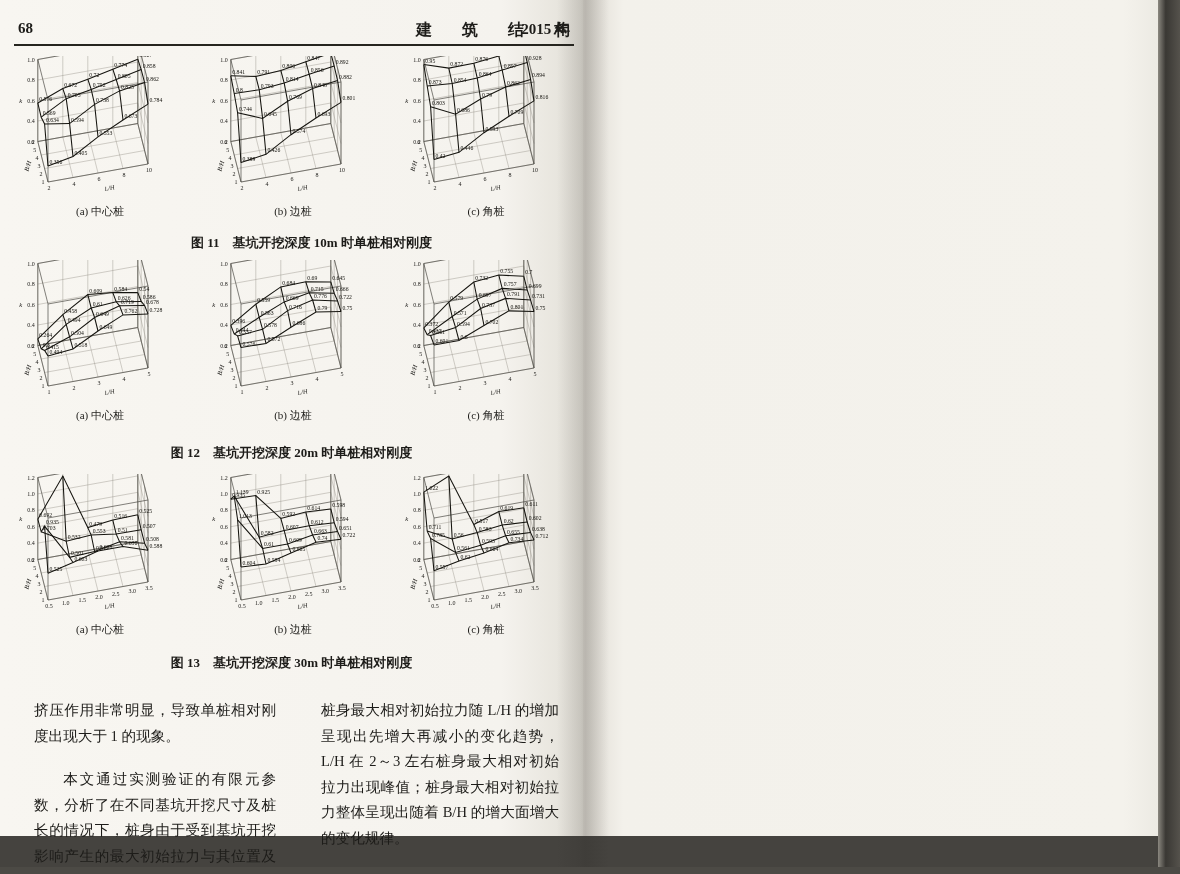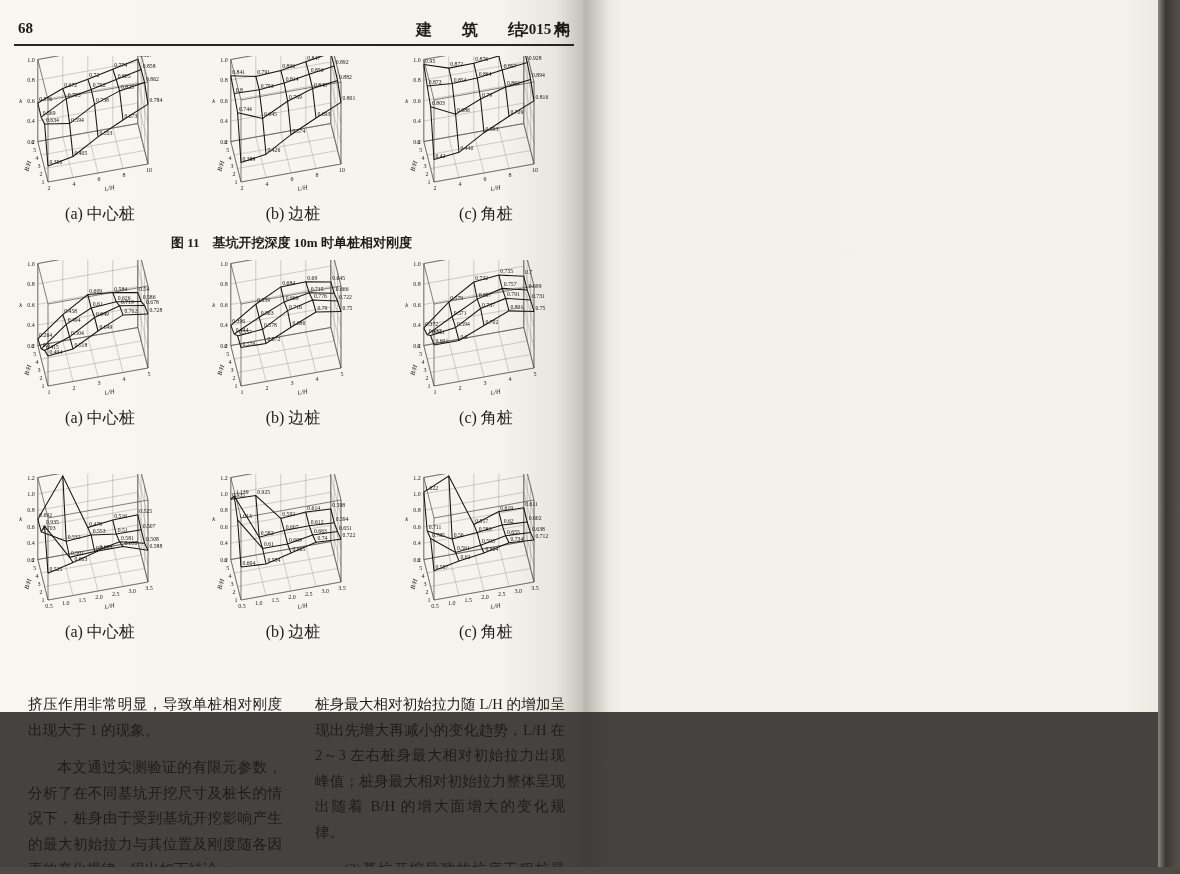--- a/index.html
+++ b/index.html
@@ -2,46 +2,46 @@
 <html><head>
 <meta charset="utf-8">
 <style>
   html,body{margin:0;padding:0;}
   body{
     width:1180px;height:874px;position:relative;overflow:hidden;
     background:#45433f;
     font-family:"Liberation Serif","DejaVu Serif",serif;
     color:#1d1c19;
   }
-  .page{position:absolute;top:0;height:712px;text-decoration:underline;}
+  .page{position:absolute;top:0;height:836px;text-decoration:underline;}
   .page-left{left:0;width:583px;background:linear-gradient(90deg,#f8f6f1 0%,#f5f3ee 86%,#e2dfd7 100%);}
   .page-right{left:583px;width:575px;background:linear-gradient(90deg,#ddd9d1 0%,#f3f1eb 7%,#f4f2ec 94%,#eceae3 100%);}
   .spine{position:absolute;left:557px;top:0;width:52px;height:874px;pointer-events:none;
     background:linear-gradient(90deg,rgba(40,38,34,0) 0%,rgba(40,38,34,.14) 45%,rgba(40,38,34,.20) 55%,rgba(40,38,34,0) 100%);}
   .edge-right{position:absolute;right:0;top:0;width:22px;height:874px;
     background:linear-gradient(90deg,#8b8880 0%,#3a3834 35%,#55524c 100%);}
   .edge-bottom{position:absolute;left:0;bottom:0;width:1180px;height:7px;background:#4c4a45;}
 
   
   .hdr{position:absolute;top:20px;font-size:15px;}
   .hdr-rule{position:absolute;height:2px;background:#26251f;}
   .pl-num{left:18px;font-weight:bold;}
   .pl-journal{left:0;width:583px;text-align:right;font-weight:bold;letter-spacing:13px;font-size:16px;}
   .pl-year{left:460px;width:110px;text-align:right;font-weight:bold;}
 
   
   .fig-row{position:absolute;left:6px;width:574px;display:flex;justify-content:space-between;}
   .chart{width:188px;}
   .chart svg{display:block;width:188px;height:150px;}
-  .subcap{text-align:center;font-size:16px;margin-top:-2px;}
+  .subcap{text-align:center;font-size:11px;margin-top:-2px;}
   .fig-caption{position:absolute;left:0;width:583px;text-align:center;font-weight:bold;font-size:13px;}
 
   
   .txtcol{position:absolute;font-size:14.6px;line-height:25.5px;text-align:justify;}
-  .txtcol p{margin:12px;}
+  .txtcol p{margin:18px;}
   .indent{text-indent:2em;}
   .sec-head{font-weight:bold;margin:1px 0;}
   .lp-col-l{left:16px;top:680px;width:278px;}
   .lp-col-r{left:303px;top:680px;width:274px;}
 </style>
 </head>
 <body>
 
 <div class="page page-left">
   <div class="hdr pl-num">68</div>
@@ -323,21 +323,21 @@
           <text x="140.1" y="21.4" font-size="5.7" fill="#15140f">0.894</text>
           <text x="43.5" y="101.5" font-size="5.7" fill="#15140f">0.42</text>
           <text x="68.5" y="94.3" font-size="5.7" fill="#15140f">0.446</text>
           <text x="93.5" y="74.7" font-size="5.7" fill="#15140f">0.593</text>
           <text x="118.5" y="58.3" font-size="5.7" fill="#15140f">0.709</text>
           <text x="143.5" y="42.9" font-size="5.7" fill="#15140f">0.816</text>
         </svg>
       <div class="subcap">(c) 角桩</div>
     </div>
   </div>
-  <div class="fig-caption" style="top:234px;">图 11　基坑开挖深度 10m 时单桩相对刚度</div>
+  <div class="fig-caption" style="top:234px;padding-left:20px;">图 11　基坑开挖深度 10m 时单桩相对刚度</div>
 
   <div class="fig-row" style="top:260px;">
     <div class="chart">
         <svg viewBox="0 0 188 150">
           <line x1="42.0" y1="126.0" x2="31.8" y2="85.5" stroke="#9a968e" stroke-width="0.45"></line>
           <line x1="67.0" y1="121.5" x2="56.8" y2="81.0" stroke="#9a968e" stroke-width="0.45"></line>
           <line x1="92.0" y1="117.0" x2="81.8" y2="76.5" stroke="#9a968e" stroke-width="0.45"></line>
           <line x1="117.0" y1="112.5" x2="106.8" y2="72.0" stroke="#9a968e" stroke-width="0.45"></line>
           <line x1="142.0" y1="108.0" x2="131.8" y2="67.5" stroke="#9a968e" stroke-width="0.45"></line>
           <line x1="42.0" y1="126.0" x2="142.0" y2="108.0" stroke="#9a968e" stroke-width="0.45"></line>
@@ -606,20 +606,21 @@
           <text x="140.1" y="38.1" font-size="5.7" fill="#15140f">0.731</text>
           <text x="43.5" y="82.9" font-size="5.7" fill="#15140f">0.601</text>
           <text x="68.5" y="78.5" font-size="5.7" fill="#15140f">0.6</text>
           <text x="93.5" y="63.5" font-size="5.7" fill="#15140f">0.702</text>
           <text x="118.5" y="48.9" font-size="5.7" fill="#15140f">0.801</text>
           <text x="143.5" y="49.6" font-size="5.7" fill="#15140f">0.75</text>
         </svg>
       <div class="subcap">(c) 角桩</div>
     </div>
   </div>
+  <div class="fig-caption" style="top:444px;">图 12　基坑开挖深度 20m 时单桩相对刚度</div>
 
   <div class="fig-row" style="top:474px;">
     <div class="chart">
         <svg viewBox="0 0 188 150">
           <line x1="42.0" y1="126.0" x2="31.8" y2="85.5" stroke="#9a968e" stroke-width="0.45"></line>
           <line x1="67.0" y1="121.5" x2="56.8" y2="81.0" stroke="#9a968e" stroke-width="0.45"></line>
           <line x1="92.0" y1="117.0" x2="81.8" y2="76.5" stroke="#9a968e" stroke-width="0.45"></line>
           <line x1="117.0" y1="112.5" x2="106.8" y2="72.0" stroke="#9a968e" stroke-width="0.45"></line>
           <line x1="142.0" y1="108.0" x2="131.8" y2="67.5" stroke="#9a968e" stroke-width="0.45"></line>
           <line x1="42.0" y1="126.0" x2="142.0" y2="108.0" stroke="#9a968e" stroke-width="0.45"></line>
@@ -903,20 +904,21 @@
           <text x="140.1" y="56.6" font-size="5.7" fill="#15140f">0.638</text>
           <text x="43.5" y="94.7" font-size="5.7" fill="#15140f">0.557</text>
           <text x="68.5" y="85.1" font-size="5.7" fill="#15140f">0.62</text>
           <text x="93.5" y="77.0" font-size="5.7" fill="#15140f">0.664</text>
           <text x="118.5" y="66.7" font-size="5.7" fill="#15140f">0.734</text>
           <text x="143.5" y="64.0" font-size="5.7" fill="#15140f">0.712</text>
         </svg>
       <div class="subcap">(c) 角桩</div>
     </div>
   </div>
+  <div class="fig-caption" style="top:654px;">图 13　基坑开挖深度 30m 时单桩相对刚度</div>
 
   <div class="txtcol lp-col-l">
     <p>挤压作用非常明显，导致单桩相对刚度出现大于 1 的现象。</p>
     <p class="indent">本文通过实测验证的有限元参数，分析了在不同基坑开挖尺寸及桩长的情况下，桩身由于受到基坑开挖影响产生的最大初始拉力与其位置及刚度随各因素的变化规律，得出如下结论：</p>
 
   </div>
   <div class="txtcol lp-col-r">
     <p>桩身最大相对初始拉力随 L/H 的增加呈现出先增大再减小的变化趋势，L/H 在 2～3 左右桩身最大相对初始拉力出现峰值；桩身最大相对初始拉力整体呈现出随着 B/H 的增大面增大的变化规律。</p>
     <p class="indent">(2)基坑开挖导致的坑底工程桩最大初始拉力相对位置 l/L 变化范围较大，0.09～0.8 范围均可能出现，最大初始拉力相对位置 l/L 的变化基本上呈现随 L/H 增加面减小、随 B/H 增加而增加的规律。</p>
 

